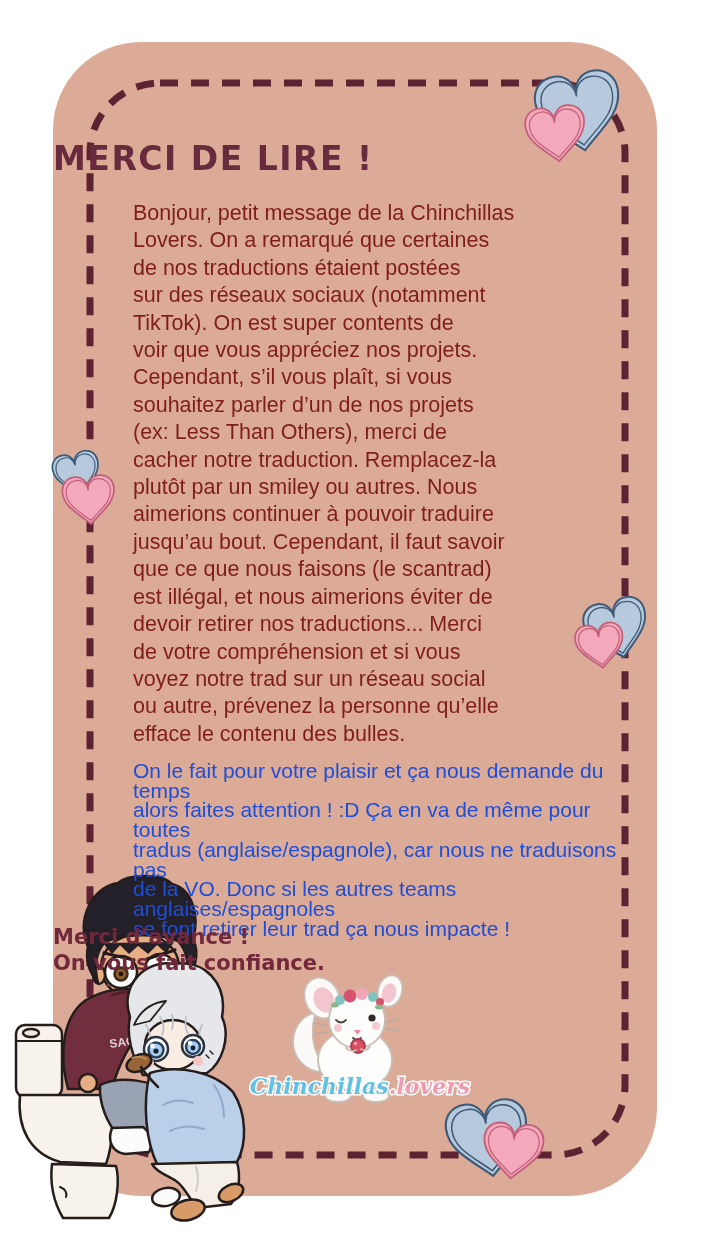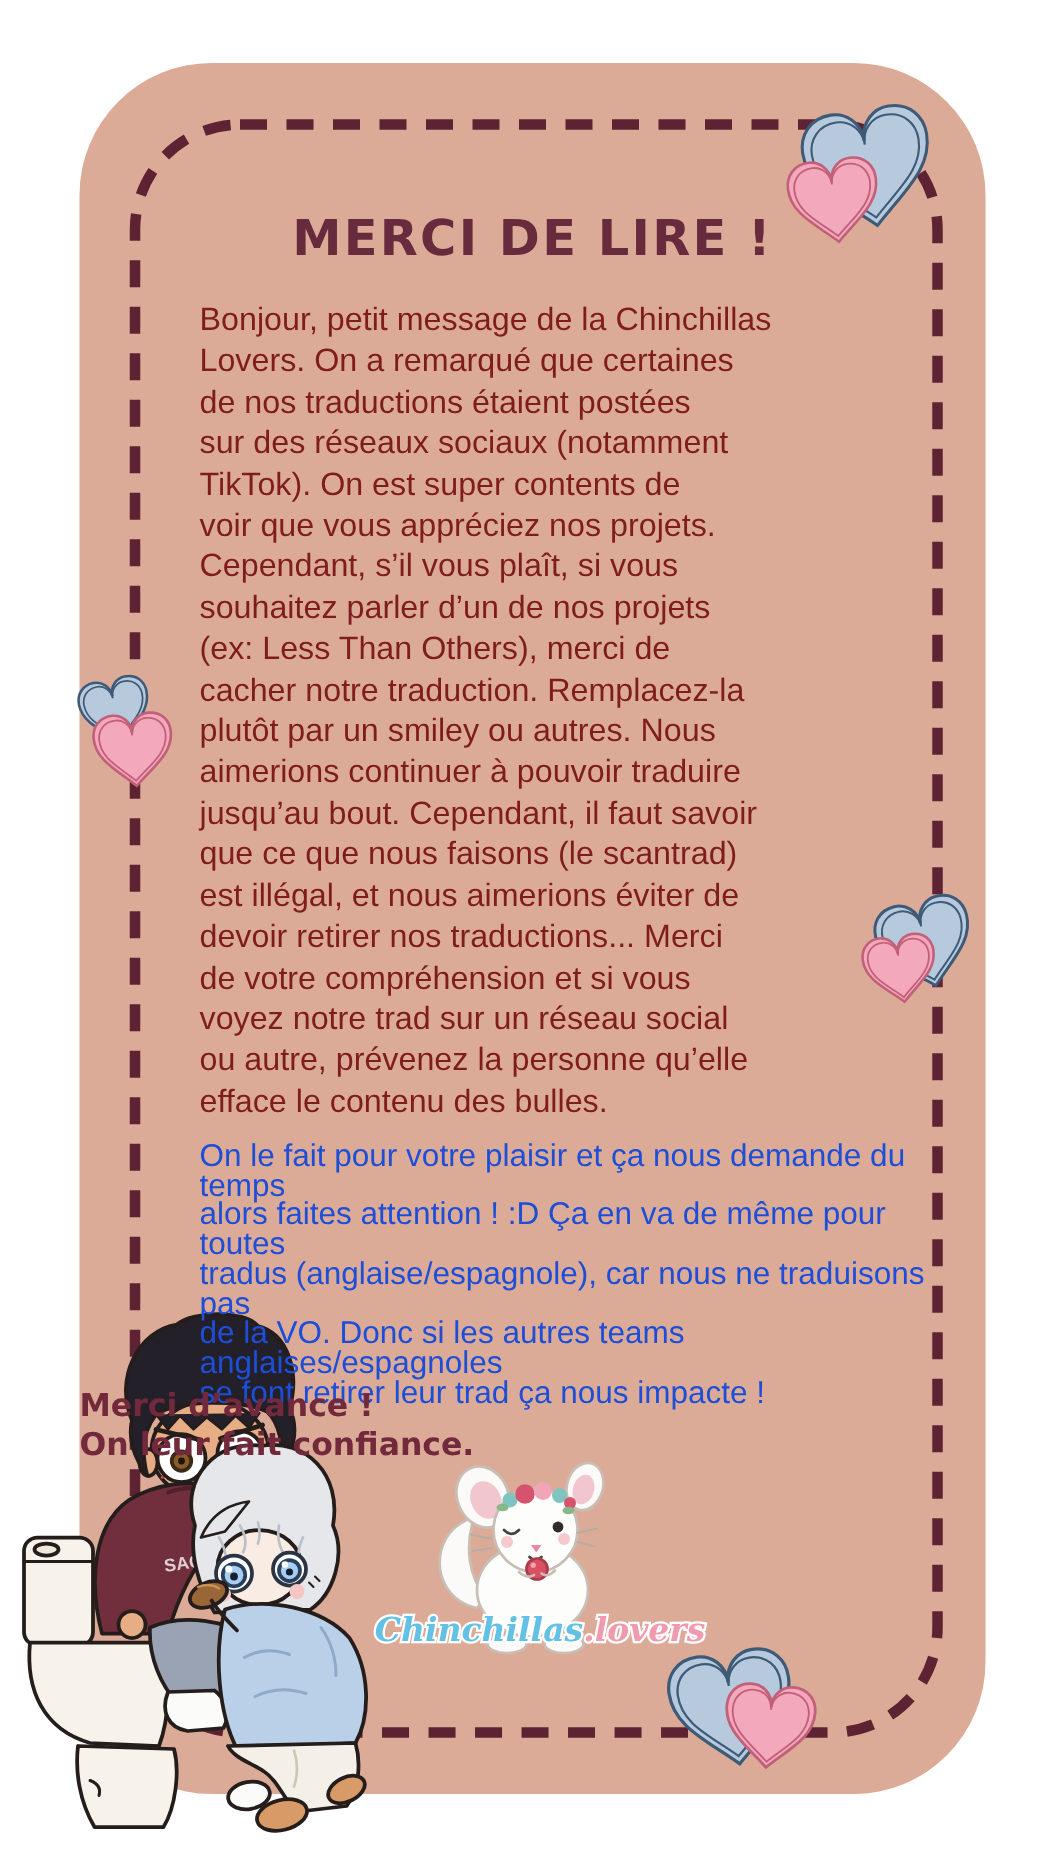--- a/index.html
+++ b/index.html
@@ -1,21 +1,21 @@
 <!DOCTYPE html>
 <html><head>
 <meta charset="utf-8">
 <style>
   html,body{margin:0;padding:0;}
   body{width:709px;height:1240px;background:#ffffff;overflow:hidden;
        font-family:"Liberation Sans",sans-serif;}
   .page{position:relative;width:709px;height:1240px;}
   svg.scene{position:absolute;left:0;top:0;z-index:0;}
   .txt{position:absolute;z-index:2;}
-  .title{left:53px;top:139px;width:604px;text-align:center;
+  .title{left:53px;top:139px;width:604px;text-align:left;
          font-family:"DejaVu Sans",sans-serif;font-weight:700;
          font-size:33px;letter-spacing:1.5px;color:#682b3d;}
   .body-par{left:133px;top:200px;width:500px;font-size:21.5px;
             line-height:27.4px;color:#7f1d1d;white-space:pre-line;}
   .note-par{left:133px;top:761px;width:500px;font-size:21px;
             line-height:19.7px;color:#1d4ed8;white-space:pre-line;}
   .closing{left:53px;top:896px;width:604px;text-align:left;
            font-weight:700;font-size:21px;line-height:26px;color:#72293c;
            font-family:"DejaVu Sans",sans-serif;margin-top:28px;}
   .logo-text{font-family:"DejaVu Serif",serif;font-style:italic;font-weight:700;}
@@ -224,16 +224,16 @@
 efface le contenu des bulles.</div>
 
   <div class="txt note-par">On le fait pour votre plaisir et ça nous demande du temps
 alors faites attention ! :D Ça en va de même pour toutes
 tradus (anglaise/espagnole), car nous ne traduisons pas
 de la VO. Donc si les autres teams anglaises/espagnoles
 se font retirer leur trad ça nous impacte !</div>
 
   <div class="txt closing">
     <div>Merci d’avance !</div>
-    <div>On leur fait confiance.</div>
+    <div>On vous fait confiance.</div>
   </div>
 
 </div>
 
 </body></html>

